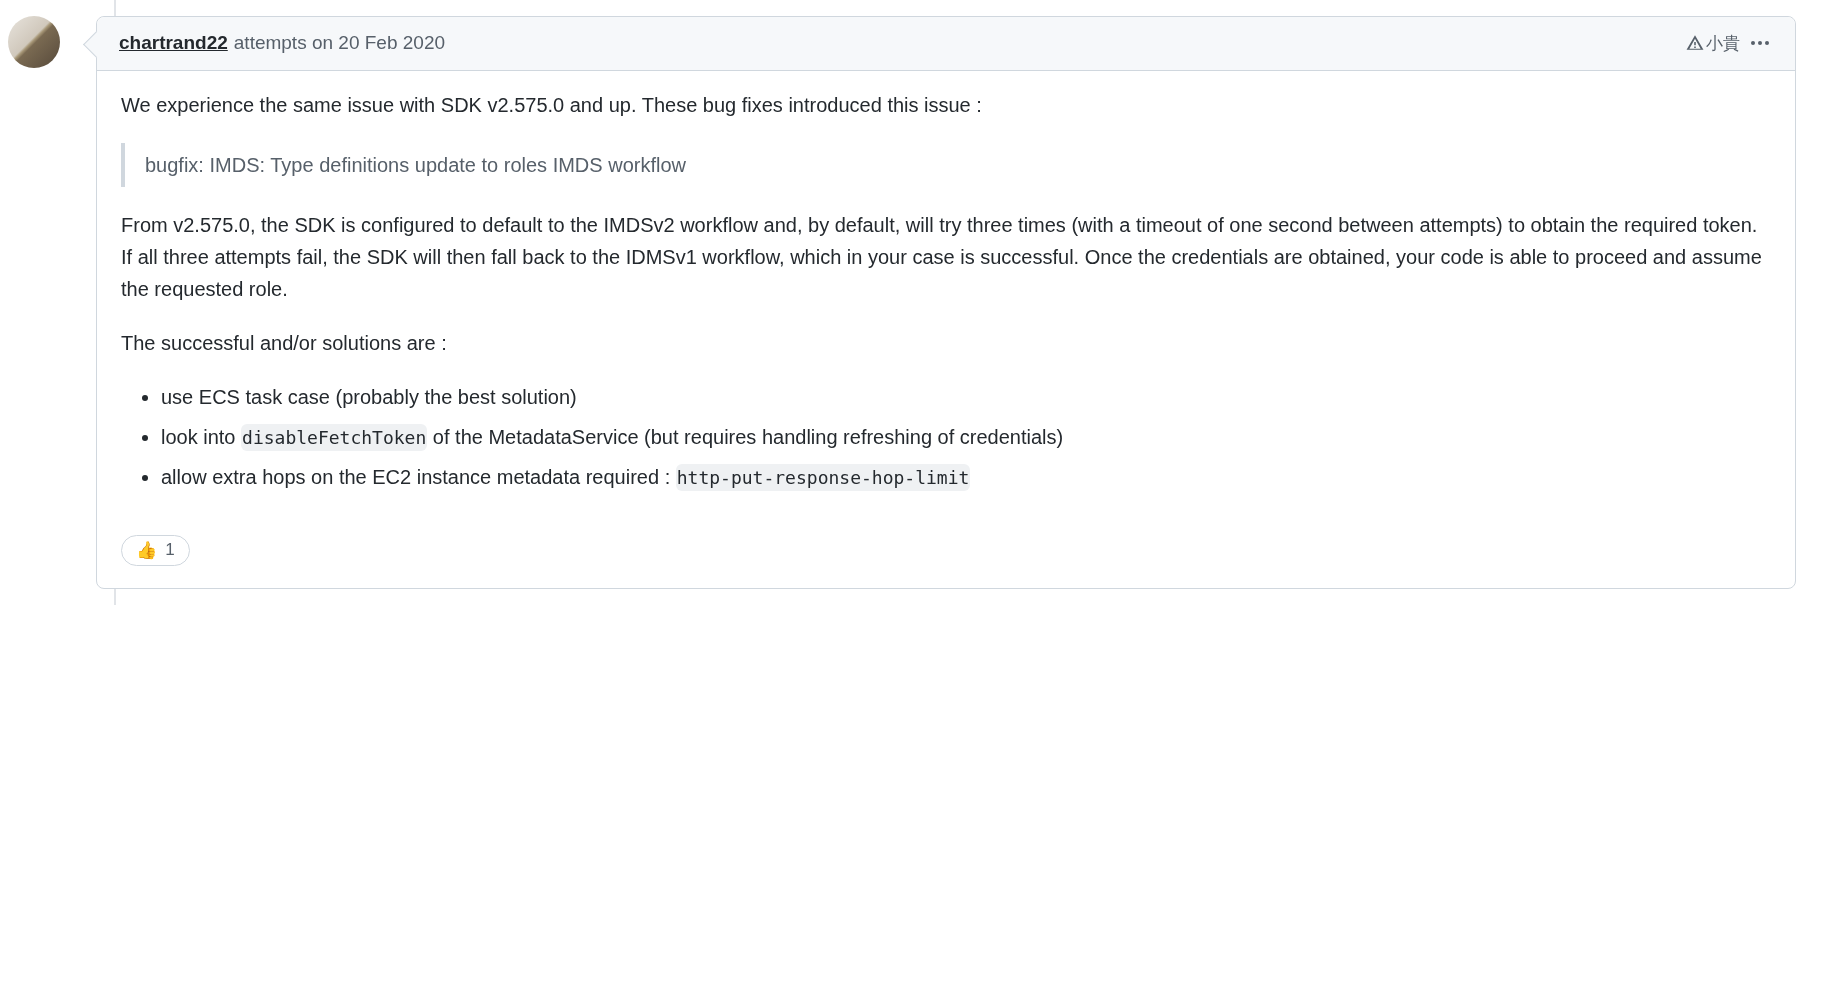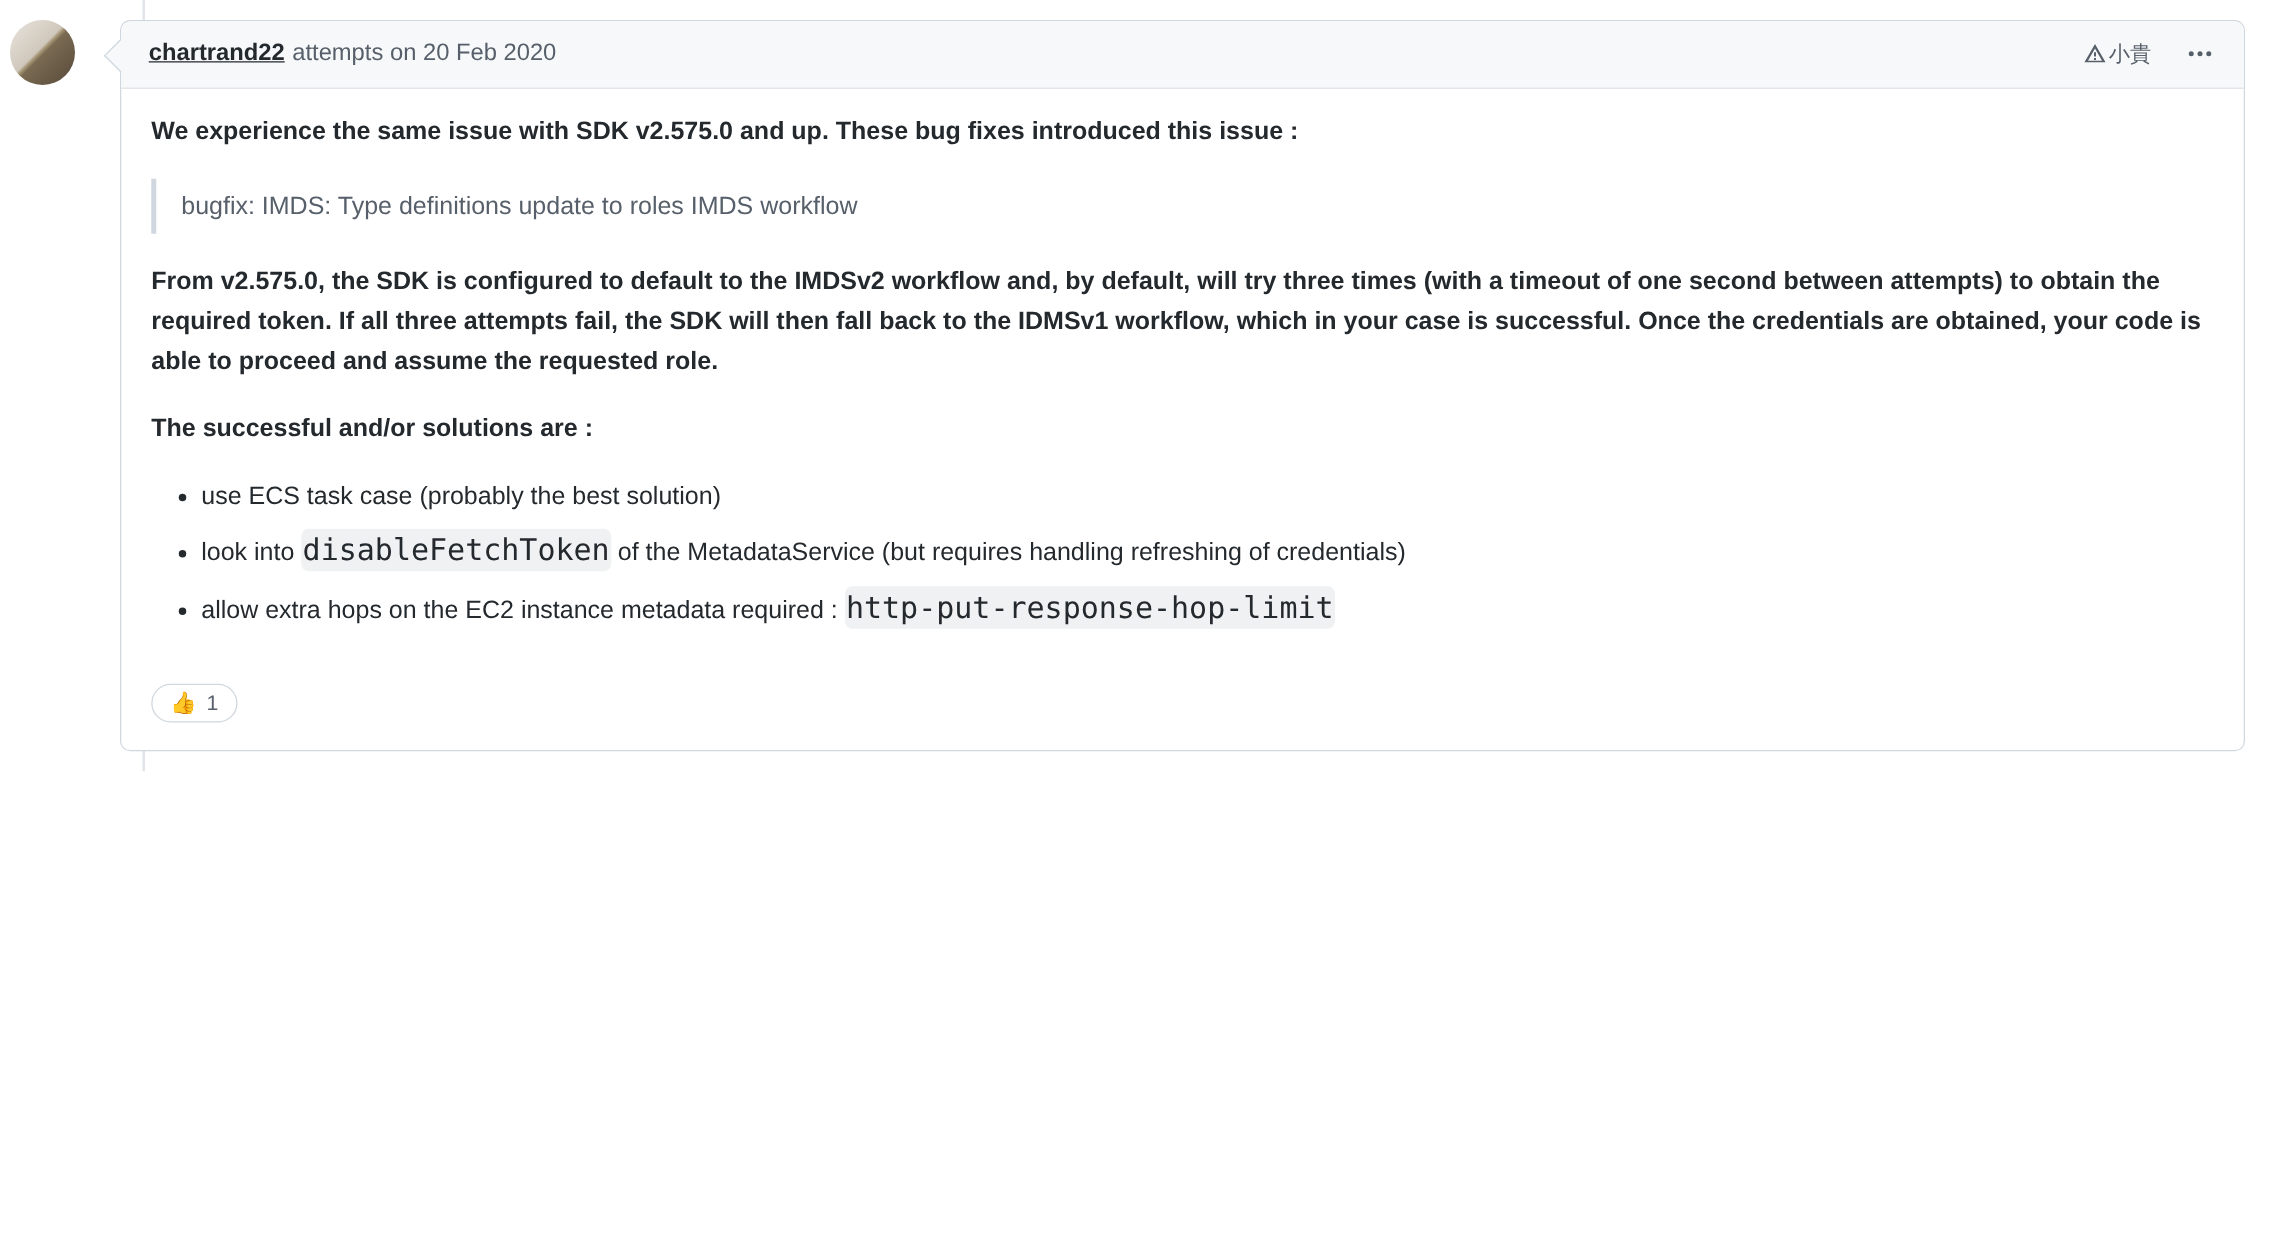--- a/index.html
+++ b/index.html
@@ -69,21 +69,21 @@
   .comment-header .author {
     font-weight: 600;
     color: #24292e;
     margin-right: 6px;
     text-decoration: underline;
   }
   .header-right {
     margin-left: auto;
     display: flex;
     align-items: center;
-    gap: 26px;
+    gap: 7px;
     color: #57606a;
   }
   .kebab {
     cursor: pointer;
     display: flex;
     gap: 3px;
     padding: 6px 4px;
   }
   .kebab span {
     width: 4px;
@@ -99,33 +99,33 @@
   .alert-icon svg { fill: #57606a; }
   .badge-cjk {
     font-size: 17px;
     color: #57606a;
   }
   .comment-body {
     padding: 18px 24px 20px 24px;
     font-size: 20px;
     line-height: 1.6;
   }
-  .comment-body p { margin: 0 0 22px 0; font-weight: bold; }
+  .comment-body p { margin: 0 0 22px 0; }
   blockquote {
     margin: 0 0 22px 0;
     padding: 2px 20px;
     border-left: 4px solid #d0d7de;
     color: #57606a;
   }
   blockquote div { margin: 4px 0; }
   ul { margin: 0 0 22px 0; padding-left: 40px; }
   li { margin: 8px 0; }
   code {
     font-family: ui-monospace, SFMono-Regular, "SF Mono", Menlo, Consolas, monospace;
-    font-size: 24px;
+    font-size: 18px;
     background: #eff1f3;
     padding: 3px 1px;
     border-radius: 6px;
   }
   .reactions {
     padding: 0 24px 22px 24px;
   }
   .reaction-pill {
     display: inline-flex;
     align-items: center;

